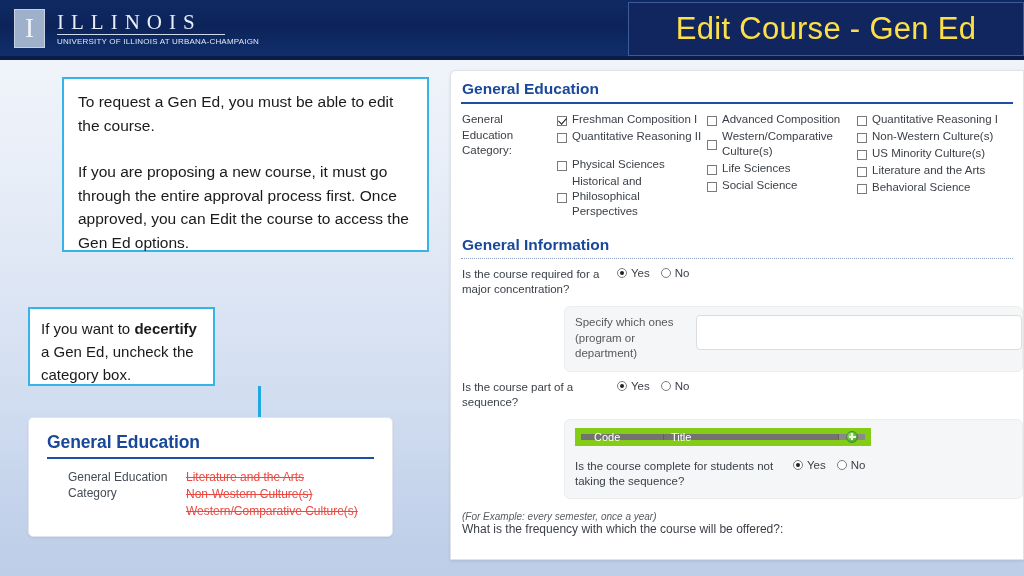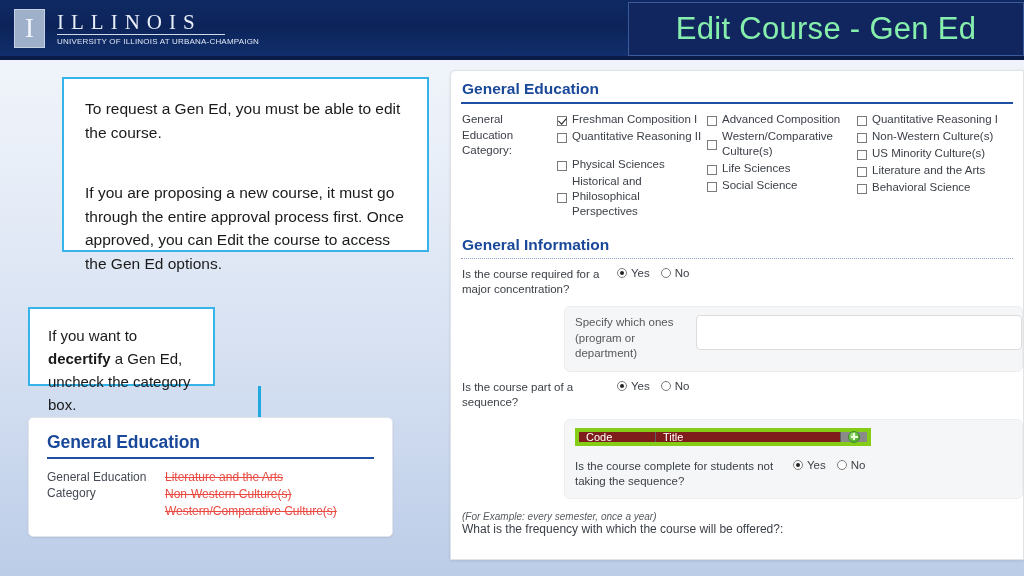--- a/index.html
+++ b/index.html
@@ -79,21 +79,21 @@
     position: absolute;
     right: 0; top: 2px;
     width: 394px; height: 52px;
     background: #11265e;
     border: 1px solid #3d5a9b;
     display: flex;
     align-items: center;
     justify-content: center;
   }
   #title-text {
-    color: #86efac;
+    color: #fde047;
     font-size: 31px;
     font-weight: 400;
     letter-spacing: 0.3px;
     white-space: nowrap;
   }
 
   
   .callout {
     position: absolute;
     background: #ffffff;
@@ -108,21 +108,21 @@
     font-size: 15.5px;
     line-height: 23.5px;
   }
   #callout-2 {
     left: 28px; top: 307px;
     width: 187px; height: 79px;
     padding: 8px 11px;
     font-size: 15px;
     line-height: 23px;
   }
-  .callout p { margin: 7px; }
+  .callout p { margin: 0; }
   .callout .gap { height: 23px; }
 
   
   #arrow-line {
     position: absolute;
     left: 258px; top: 386px;
     width: 3px; height: 54px;
     background: #20a8e0;
   }
   #arrow-head {
@@ -154,20 +154,21 @@
   }
   #mini-panel-rule {
     margin-top: 4px;
     height: 2px;
     background: #1d4fa3;
   }
   #mini-rows {
     display: flex;
     margin-top: 10px;
     font-size: 12px;
+    margin-left: 21px;
   }
   #mini-label {
     width: 118px;
     color: #444b54;
     line-height: 16px;
   }
   #mini-values {
     color: #ea4a42;
     line-height: 17px;
     font-size: 12px;
@@ -296,23 +297,24 @@
     height: 33px;
     width: 330px;
   }
 
   .subbox.seq { flex-direction: column; padding-left: 10px; }
   .seq-title { font-size: 11.5px; color: #56595d; line-height: 15.5px; margin-bottom: 4px; }
   .seq-table {
     display: flex;
     width: 296px;
     height: 18px;
-    background: #7f1d1d;
-    border: 4px solid #84cc16;
-    box-sizing: border-box;
+    background: #737373;
+    border: 6px solid #84cc16;
+    box-sizing: border-box;
+    padding-left: 6px;
   }
   .th {
     color: #fff;
     font-size: 11px;
     padding: 1px 0 0 7px;
     box-sizing: border-box;
     display: flex;
     align-items: center;
   }
   .th.code { width: 77px; border-right: 1px solid #5f5f5f; }

